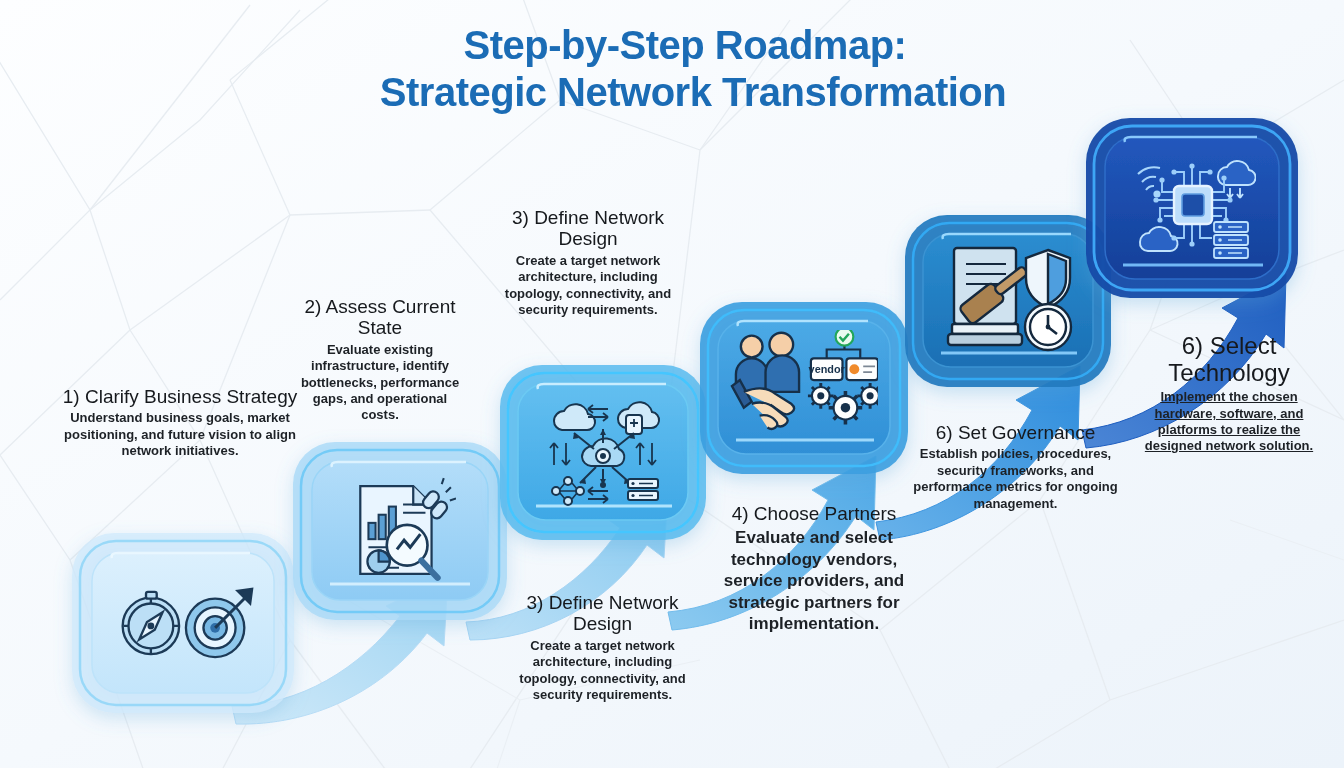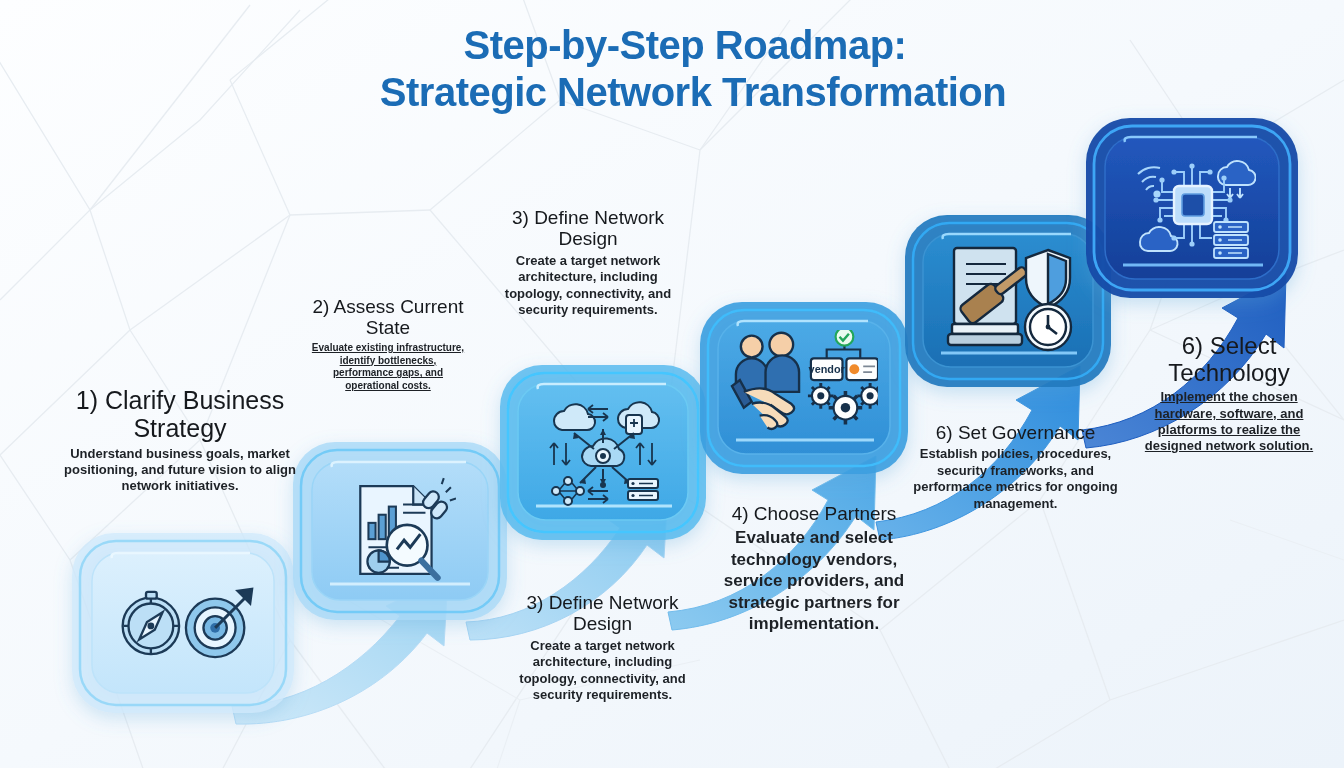--- a/index.html
+++ b/index.html
@@ -28,23 +28,23 @@
 
   .txt { position:absolute; z-index:7; text-align:center; color:#101418; }
   .txt .hd {
     display:block; font-weight:normal; line-height:1.13; color:#16191d;
     margin-bottom:3px;
   }
   .txt .bd { display:block; font-weight:bold; line-height:1.26; color:#1d2126; }
 
   
   .t1 { left:60px; top:386px; width:240px; }
-  .t1 .hd { font-size:25px; } .t1 .bd { font-size:13px; }
-  .t2 { left:308px; top:296px; width:160px; }
-  .t2 .hd { font-size:19px; } .t2 .bd { font-size:10px;text-decoration:underline; }
+  .t1 .hd { font-size:19px; } .t1 .bd { font-size:13px; }
+  .t2 { left:300px; top:296px; width:160px; }
+  .t2 .hd { font-size:19px; } .t2 .bd { font-size:13px; }
   .t3 { left:488px; top:207px; width:200px; }
   .t3 .hd { font-size:19px; } .t3 .bd { font-size:13px; }
   .t3b { left:505px; top:592px; width:195px; }
   .t3b .hd { font-size:19px; } .t3b .bd { font-size:13px; }
   .t4 { left:715px; top:503px; width:198px; }
   .t4 .hd { font-size:19px; } .t4 .bd { font-size:17px; }
   .t5 { left:913px; top:422px; width:205px; }
   .t5 .hd { font-size:19px; } .t5 .bd { font-size:13px; }
   .t6 { left:1130px; top:332px; width:198px; }
   .t6 .hd { font-size:24px; } .t6 .bd { font-size:13px;text-decoration:underline; }

